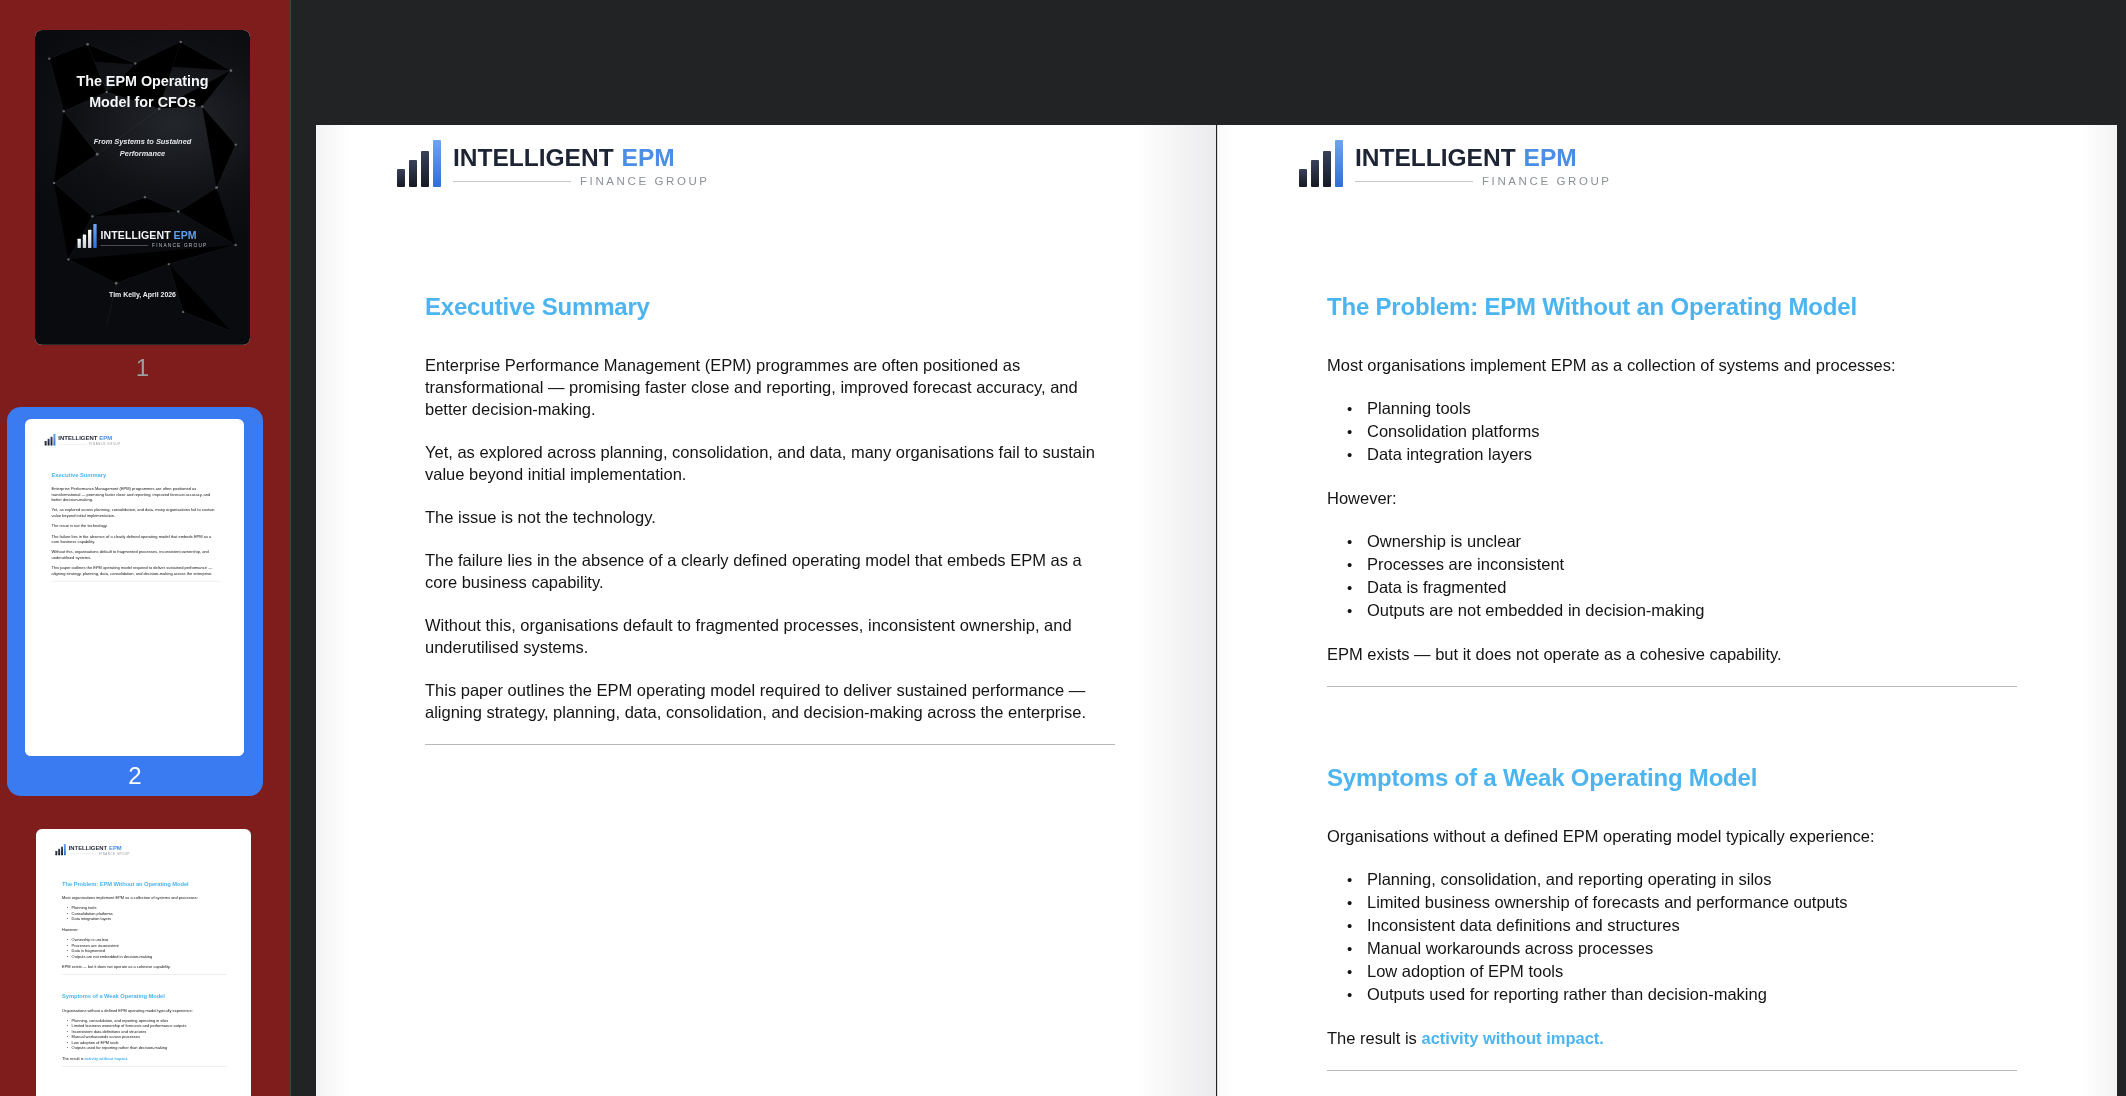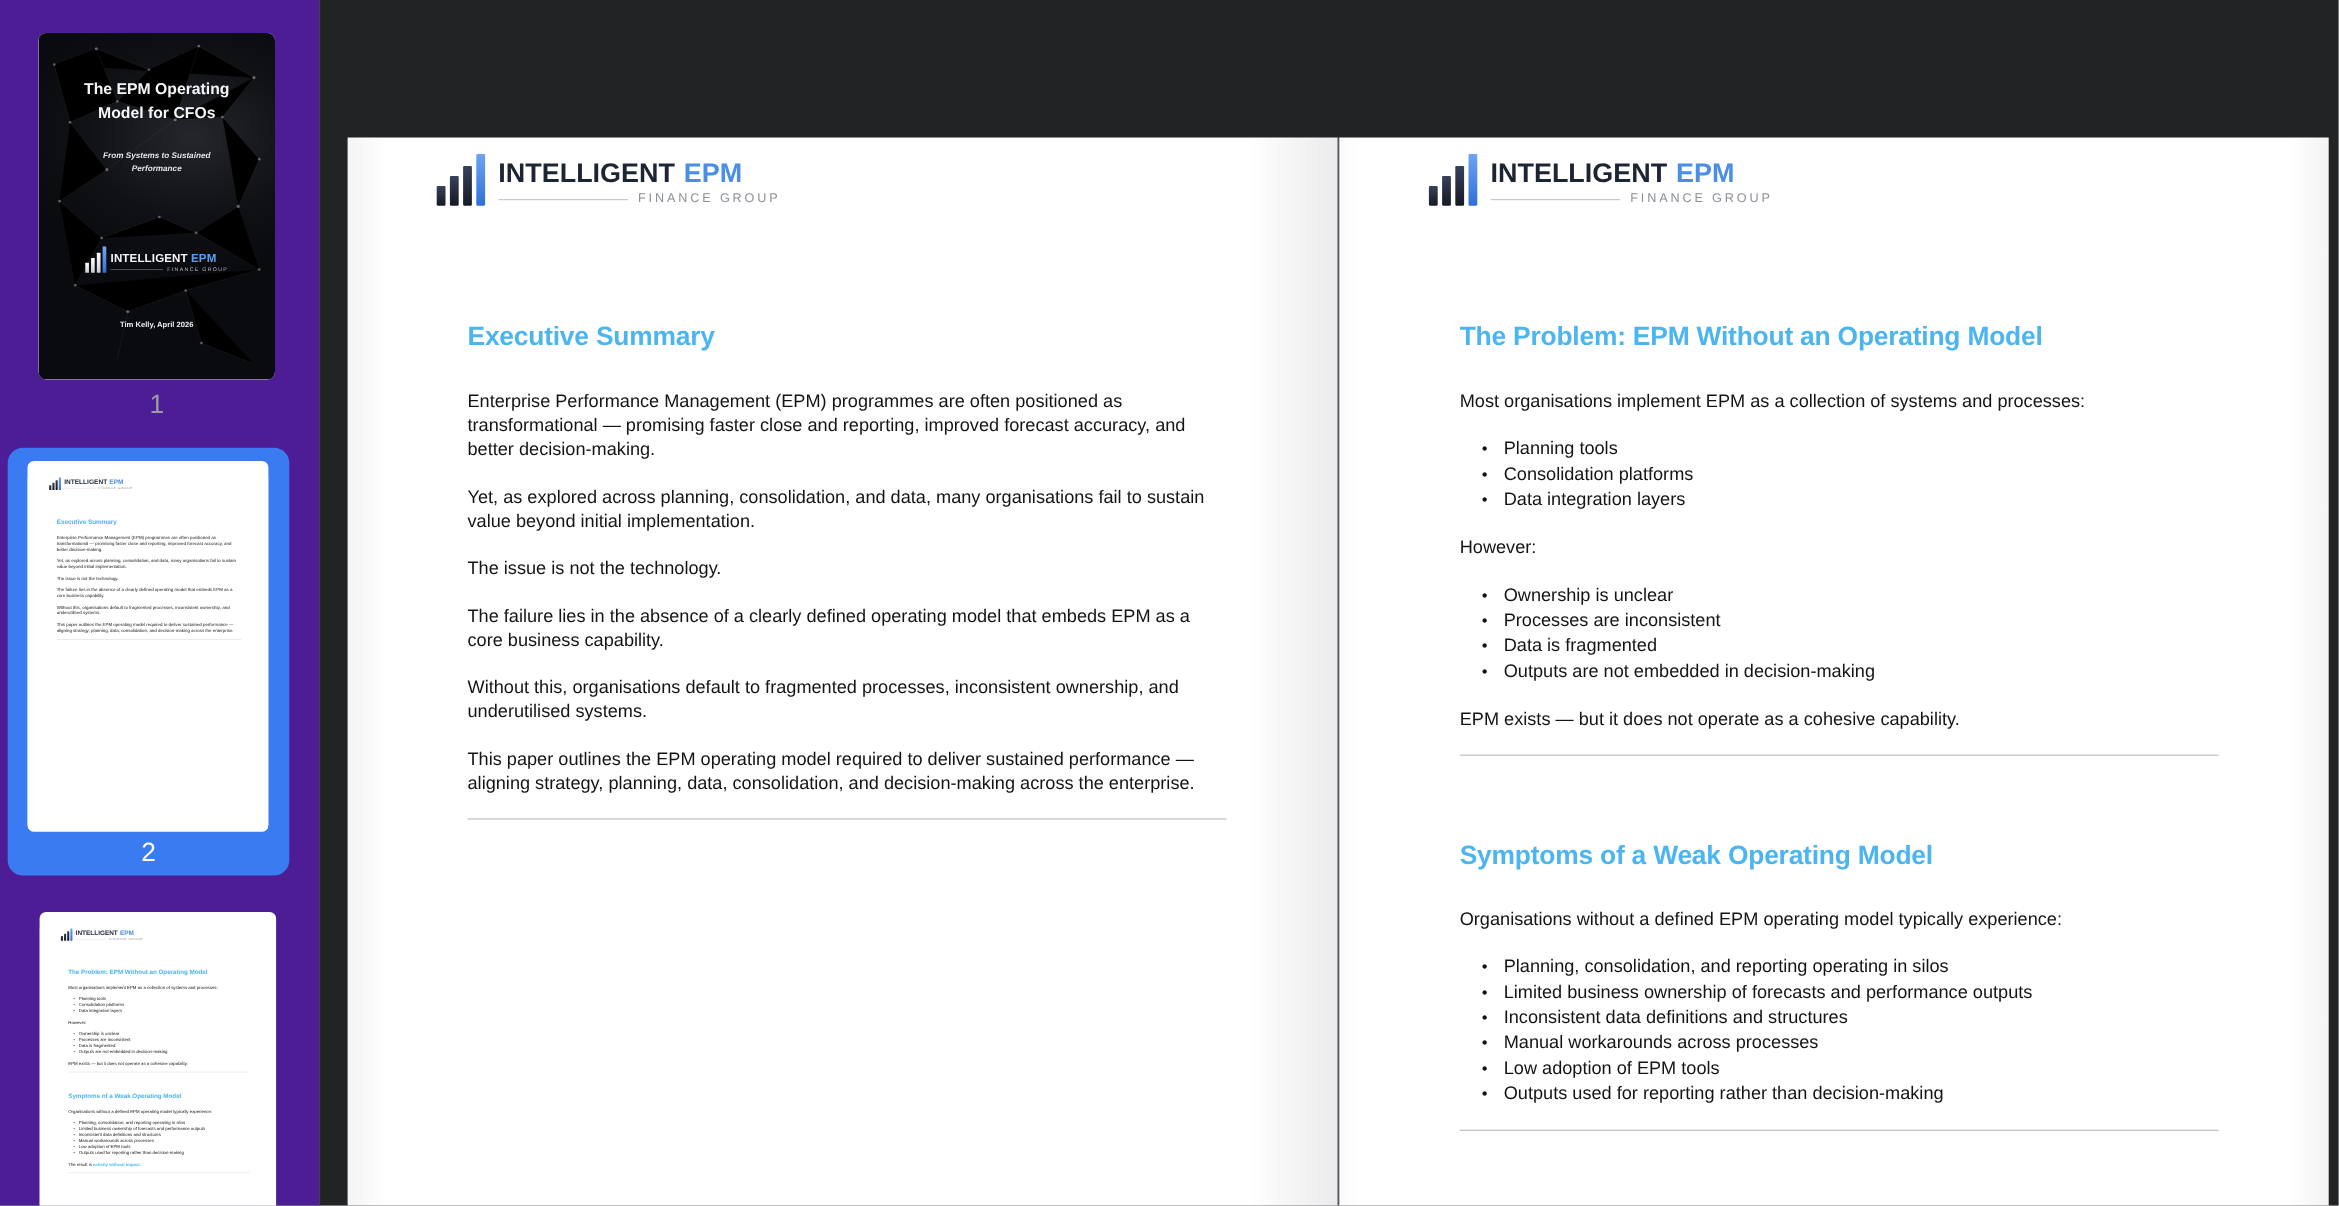--- a/index.html
+++ b/index.html
@@ -1,21 +1,21 @@
 <!DOCTYPE html>
 <html><head>
 <meta charset="utf-8">
 <style>
   * { margin:0; padding:0; box-sizing:border-box; }
   html,body { width:2126px; height:1096px; overflow:hidden; }
   body { background:#222325; font-family:"Liberation Sans", sans-serif; position:relative; }
 
   
   .sidebar { position:absolute; left:0; top:0; width:291px; height:1096px;
-             background:#4c1d95; border-right:1px solid #414244; }
+             background:#7f1d1d; border-right:1px solid #414244; }
   .thumb-label { text-align:center; font-size:24px; color:#9b9ea1; }
   .thumb-group { position:absolute; cursor:pointer; }
   #t1 { left:35px; top:30px; width:215px; }
   #t1 .thumb-label { margin-top:9px; }
   #t2 { left:7px; top:407px; width:256px; height:389px; background:#3b7bf2; border-radius:14px; }
   #t2 .thumb-page { position:absolute; left:18px; top:12px; }
   #t2 .thumb-label { position:absolute; bottom:6px; left:0; width:100%; color:#ffffff; }
   #t3 { left:36px; top:829px; width:215px; }
   .thumb-page { background:#ffffff; border-radius:6px; overflow:hidden; position:relative; }
   .tp-cover { width:215px; height:315px; border-radius:7px; }
@@ -330,17 +330,18 @@
         <h2 class="sec2">Symptoms of a Weak Operating Model</h2>
         <p>Organisations without a defined EPM operating model typically experience:</p>
         <ul>
           <li>Planning, consolidation, and reporting operating in silos</li>
           <li>Limited business ownership of forecasts and performance outputs</li>
           <li>Inconsistent data definitions and structures</li>
           <li>Manual workarounds across processes</li>
           <li>Low adoption of EPM tools</li>
           <li>Outputs used for reporting rather than decision-making</li>
         </ul>
+        <p><span>The result is </span><span class="hl">activity without impact.</span></p>
         <hr class="rule mt6">
       </div>
     </div>
   </section>
 </main>
 
 </body></html>

